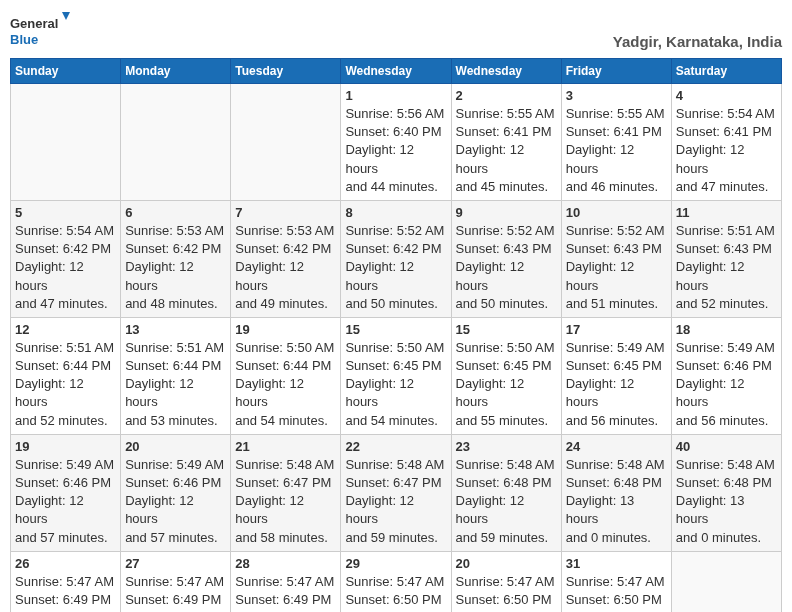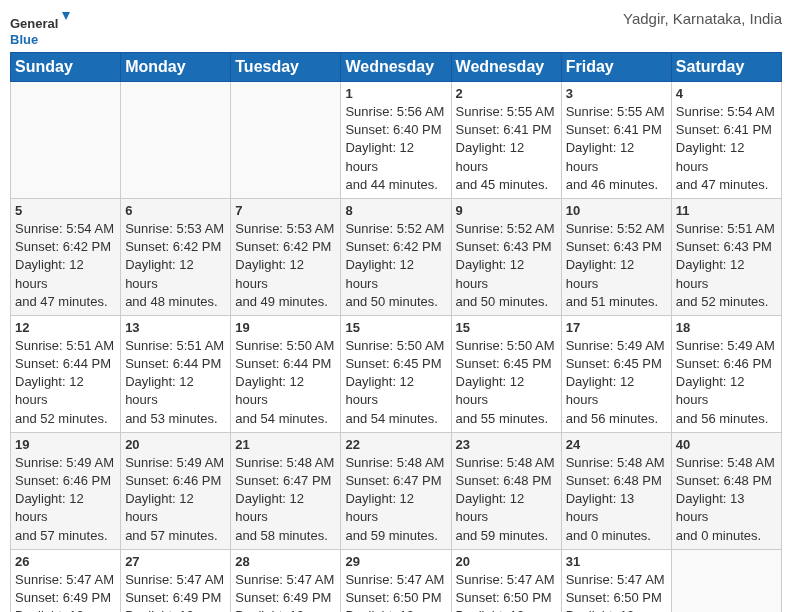--- a/index.html
+++ b/index.html
@@ -13,51 +13,52 @@
     .page {
       width: 792px;
       height: 612px;
       padding: 10px;
       display: flex;
       flex-direction: column;
     }
     .header {
       display: flex;
       justify-content: space-between;
-      align-items: flex-start;
-      margin-bottom: 2px;
+      align-items: flex-end;
+      margin-bottom: 8px;
     }
     .logo {
       display: flex;
       align-items: center;
       gap: 4px;
     }
     .title-block {
       text-align: right;
     }
     .main-title {
       font-size: 32px;
       font-weight: bold;
       color: #333;
     }
     .subtitle {
       font-size: 15px;
       color: #555;
+      font-weight: bold;
     }
     .calendar {
       flex: 1;
       border: 1px solid #ccc;
       border-collapse: collapse;
       width: 100%;
       table-layout: fixed;
     }
     .calendar thead tr th {
       background-color: #1a6db5;
       color: #fff;
-      font-size: 16px;
+      font-size: 12px;
       font-weight: bold;
       padding: 5px 4px;
       text-align: left;
       border: 1px solid #1557a0;
     }
     .calendar tbody tr td {
       vertical-align: top;
       border: 1px solid #ccc;
       padding: 4px;
       font-size: 9.5px;

